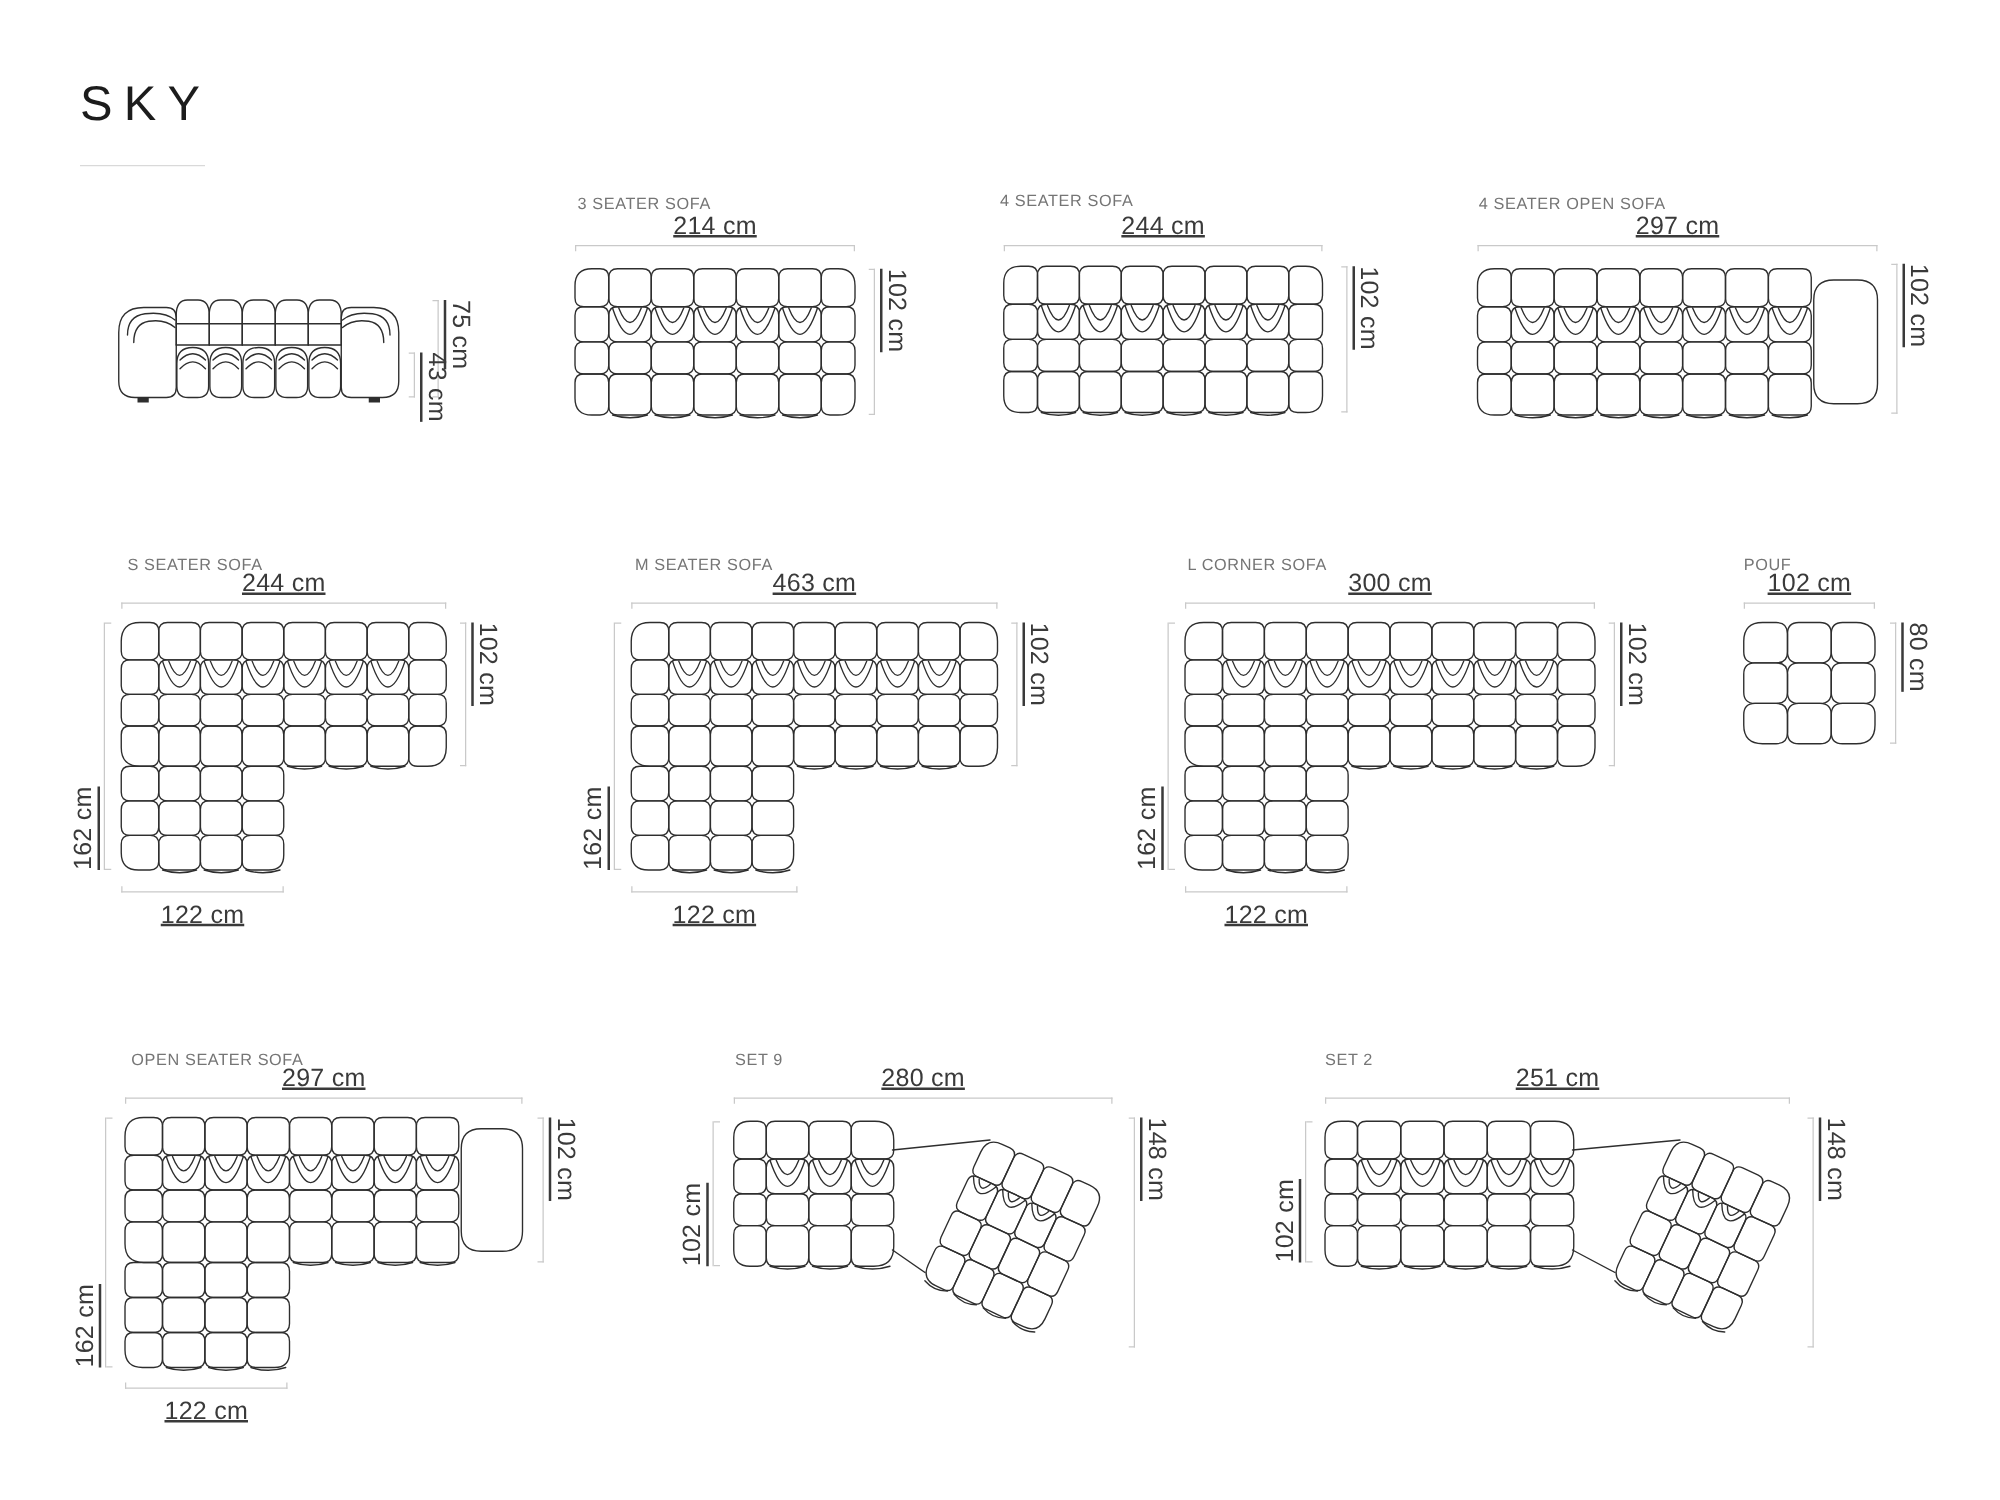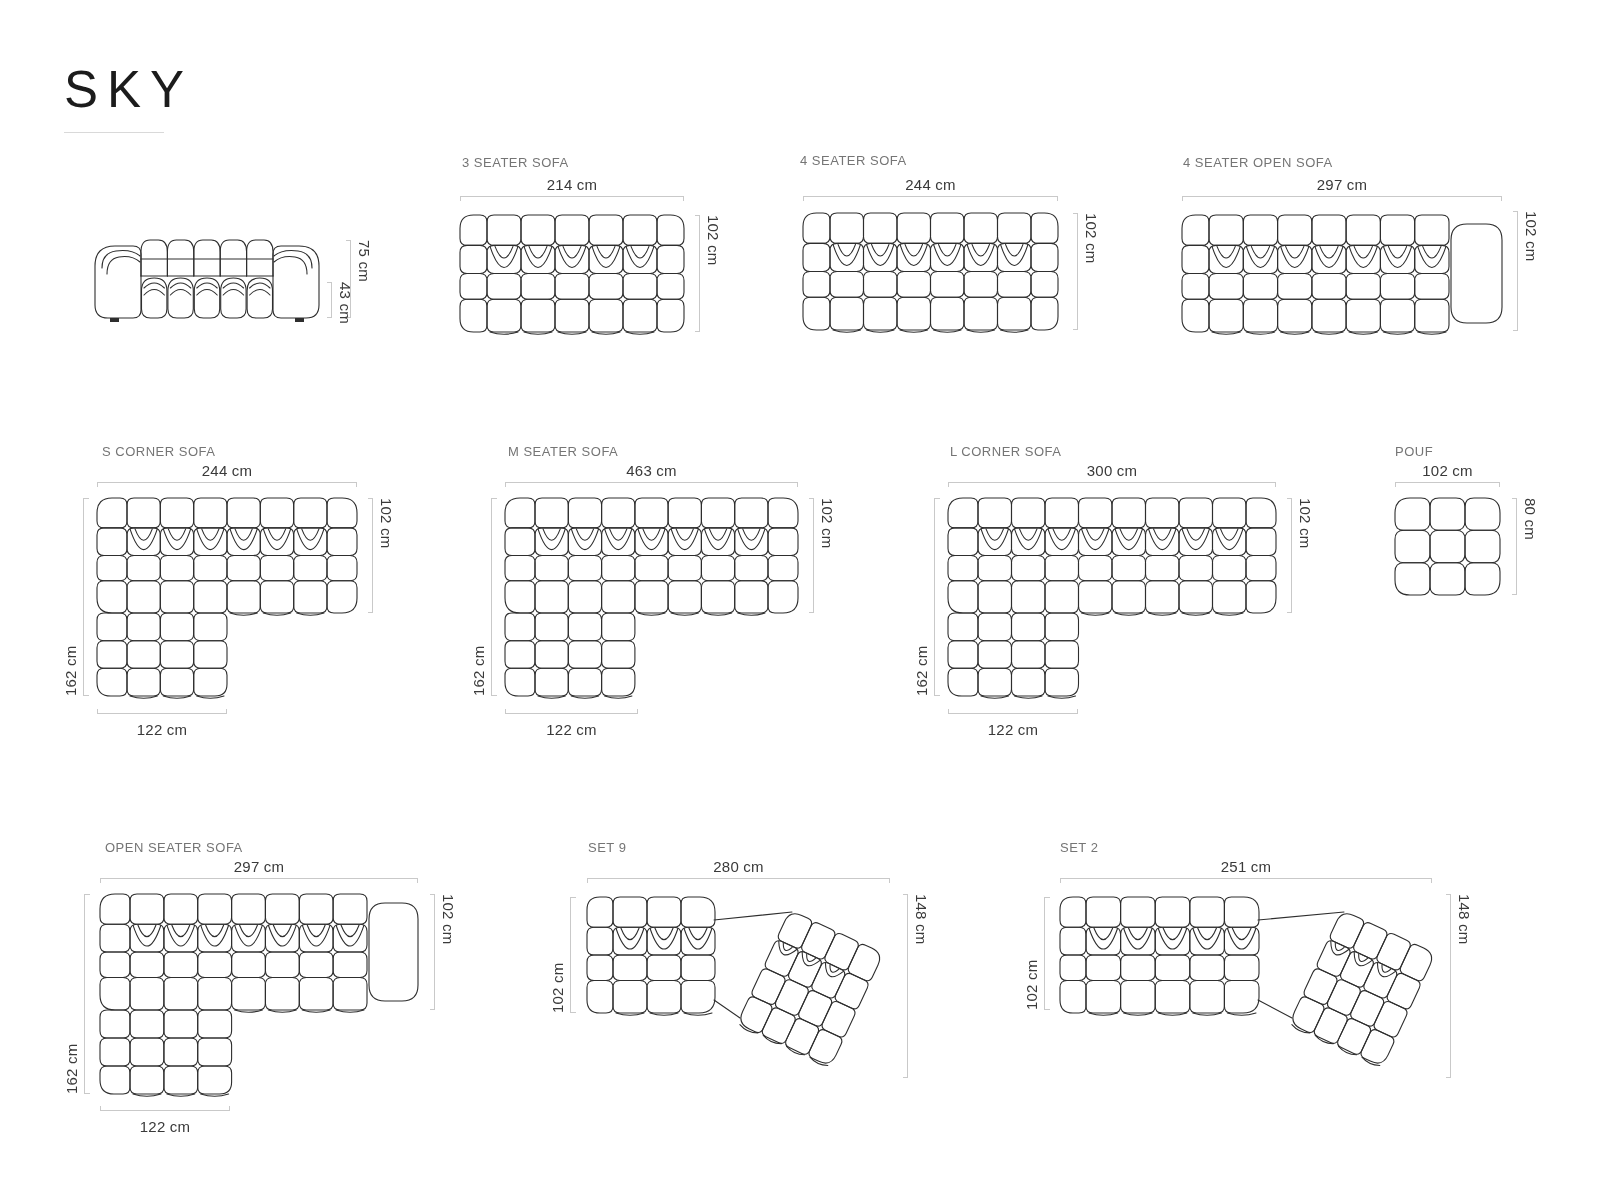--- a/index.html
+++ b/index.html
@@ -9,29 +9,29 @@
     --label:#757575;
     --title:#1c1c1c;
   }
   html,body{margin:0;padding:0;background:#fff;}
   .sheet{
     position:relative;width:1600px;height:1200px;background:#ffffff;overflow:hidden;
     font-family:"Liberation Sans","DejaVu Sans",sans-serif;
   }
   .fig{display:contents;}
   .title{
-    position:absolute;left:64px;top:64px;font-size:51px;letter-spacing:9px;
+    position:absolute;left:64px;top:64px;font-size:39px;letter-spacing:9px;
     color:var(--title);font-weight:400;line-height:1;
   }
   .rule{position:absolute;left:64px;top:132px;width:100px;height:1px;background:#d9d9d9;}
   .lab{
     position:absolute;font-size:13px;color:var(--label);letter-spacing:.5px;
     white-space:nowrap;line-height:15px;
   }
-  .dt{font-size:15px;color:var(--dimtext);letter-spacing:.2px;white-space:nowrap;}
+  .dt{font-size:20px;color:var(--dimtext);letter-spacing:.2px;white-space:nowrap;text-decoration:underline;}
   .dim-h{position:absolute;height:0;border-top:1px solid var(--dim);}
   .dim-h::before,.dim-h::after{content:"";position:absolute;top:-1px;width:1px;height:5px;background:var(--dim);}
   .dim-h::before{left:0;}
   .dim-h::after{right:0;}
   .dim-h.up::before,.dim-h.up::after{top:-5px;}
   .dim-h .dt{position:absolute;left:0;right:0;text-align:center;}
   .dim-h .dt.above{bottom:4px;}
   .dim-h .dt.below{top:7px;}
   .dim-v{position:absolute;width:0;border-left:1px solid var(--dim);}
   .dim-v::before,.dim-v::after{content:"";position:absolute;left:-5px;width:5px;height:1px;background:var(--dim);}
@@ -273,21 +273,21 @@
         <path d="M285.0,9.0 H304.0 Q320.0,9.0 320.0,25.0 V92.0 Q320.0,108.0 304.0,108.0 H285.0 Q269.0,108.0 269.0,92.0 V25.0 Q269.0,9.0 285.0,9.0 Z" fill="none" stroke="#2e2e2e" stroke-width="1.1" stroke-linejoin="round" stroke-linecap="round"></path>
       </svg>
     <div class="dim-v" style="left:1517px;top:211px;height:120px">
       <span class="dt right">102 cm</span>
     </div>
   </section>
 
   
 
   <section class="fig">
-    <div class="lab" style="left:102px;top:444px">S CORNER SOFA</div>
+    <div class="lab" style="left:102px;top:444px">S SEATER SOFA</div>
     <div class="dim-h" style="left:97px;top:482px;width:260px">
       <span class="dt above">244 cm</span>
     </div>
     <svg class="draw" style="left:97px;top:498px" width="260" height="198" viewBox="0 0 260 198">
         <path d="M15.0,0.0 H23.0 Q30.0,0.0 30.0,7.0 V22.9 Q30.0,29.9 23.0,29.9 H7.0 Q0.0,29.9 0.0,22.9 V15.0 Q0.0,0.0 15.0,0.0 Z" fill="none" stroke="#2e2e2e" stroke-width="1.1" stroke-linejoin="round" stroke-linecap="round"></path>
         <path d="M237.0,0.0 H245.1 Q260.0,0.0 260.0,15.0 V22.9 Q260.0,29.9 253.0,29.9 H237.0 Q230.0,29.9 230.0,22.9 V7.0 Q230.0,0.0 237.0,0.0 Z" fill="none" stroke="#2e2e2e" stroke-width="1.1" stroke-linejoin="round" stroke-linecap="round"></path>
         <path d="M7.0,29.9 H23.0 Q30.0,29.9 30.0,36.9 V50.5 Q30.0,57.5 23.0,57.5 H7.0 Q0.0,57.5 0.0,50.5 V36.9 Q0.0,29.9 7.0,29.9 Z" fill="none" stroke="#2e2e2e" stroke-width="1.1" stroke-linejoin="round" stroke-linecap="round"></path>
         <path d="M237.0,29.9 H253.0 Q260.0,29.9 260.0,36.9 V50.5 Q260.0,57.5 253.0,57.5 H237.0 Q230.0,57.5 230.0,50.5 V36.9 Q230.0,29.9 237.0,29.9 Z" fill="none" stroke="#2e2e2e" stroke-width="1.1" stroke-linejoin="round" stroke-linecap="round"></path>
         <path d="M7.0,57.5 H23.0 Q30.0,57.5 30.0,64.5 V75.8 Q30.0,82.8 23.0,82.8 H7.0 Q0.0,82.8 0.0,75.8 V64.5 Q0.0,57.5 7.0,57.5 Z" fill="none" stroke="#2e2e2e" stroke-width="1.1" stroke-linejoin="round" stroke-linecap="round"></path>
         <path d="M237.0,57.5 H253.0 Q260.0,57.5 260.0,64.5 V75.8 Q260.0,82.8 253.0,82.8 H237.0 Q230.0,82.8 230.0,75.8 V64.5 Q230.0,57.5 237.0,57.5 Z" fill="none" stroke="#2e2e2e" stroke-width="1.1" stroke-linejoin="round" stroke-linecap="round"></path>

